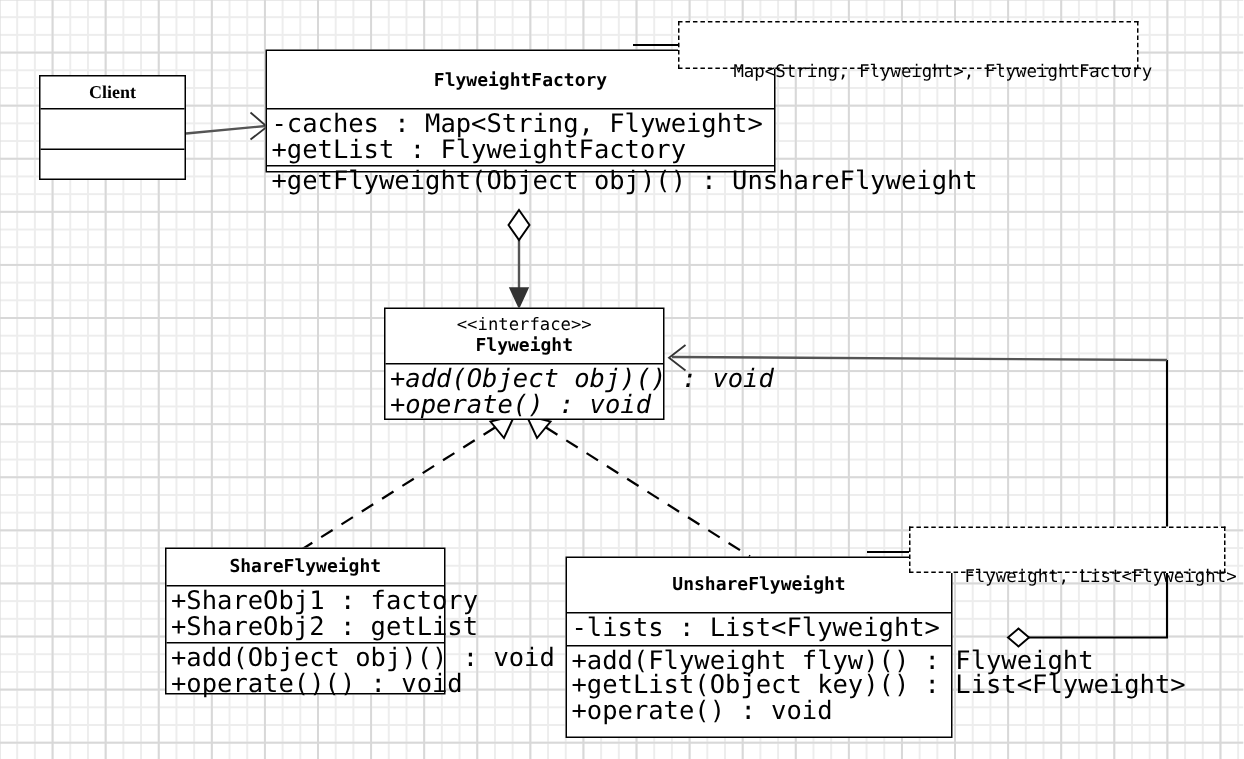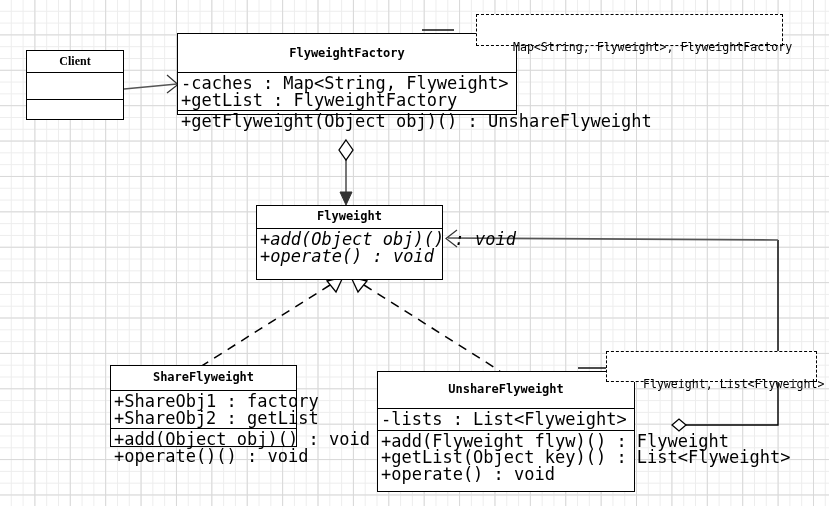--- a/index.html
+++ b/index.html
@@ -122,21 +122,21 @@
 
     <g>
       <line x1="422" y1="30" x2="454" y2="30" stroke="#000000" stroke-width="1.4"></line>
     </g>
 
     <g>
       <line x1="578" y1="368" x2="608" y2="368" stroke="#000000" stroke-width="1.4"></line>
     </g>
   </svg>
 
-  <div class="note" style="left:476px; top:14px; width:307px; height:32px;">
+  <div class="note" style="left:452px; top:14px; width:307px; height:32px;">
     <span>Map&lt;String, Flyweight&gt;, FlyweightFactory</span>
   </div>
 
   <div class="note" style="left:606px; top:351px; width:211px; height:31px;">
     <span>Flyweight, List&lt;Flyweight&gt;</span>
   </div>
 
   <div class="uml-box" style="left:26px; top:50px; width:98px; height:70px;">
     <div class="uml-title" style="padding:3px 4px;font-family:Liberation Serif, serif;">
       <span class="tname">Client</span>
@@ -153,29 +153,30 @@
       <div class="uml-line">-caches : Map&lt;String, Flyweight&gt;</div>
       <div class="uml-line">+getList : FlyweightFactory</div>
     </div>
     <div class="uml-compartment">
       <div class="uml-line">+getFlyweight(Object obj)() : UnshareFlyweight</div>
     </div>
   </div>
 
   <div class="uml-box" style="left:256px; top:205px; width:187px; height:75px;">
     <div class="uml-title" style="padding:3px 4px 4px;">
+      <span class="stereo">&lt;&lt;interface&gt;&gt;</span>
       <span class="tname">Flyweight</span>
     </div>
     <div class="uml-compartment">
       <div class="uml-line italic">+add(Object obj)() : void</div>
       <div class="uml-line italic">+operate() : void</div>
     </div>
   </div>
 
-  <div class="uml-box" style="left:110px; top:365px; width:187px; height:82px;">
+  <div class="uml-box" style="left:110px; top:365px; width:187px; height:98px;">
     <div class="uml-title" style="padding:4px 4px 5px;">
       <span class="tname">ShareFlyweight</span>
     </div>
     <div class="uml-compartment">
       <div class="uml-line">+ShareObj1 : factory</div>
       <div class="uml-line">+ShareObj2 : getList</div>
     </div>
     <div class="uml-compartment">
       <div class="uml-line">+add(Object obj)() : void</div>
       <div class="uml-line">+operate()() : void</div>

